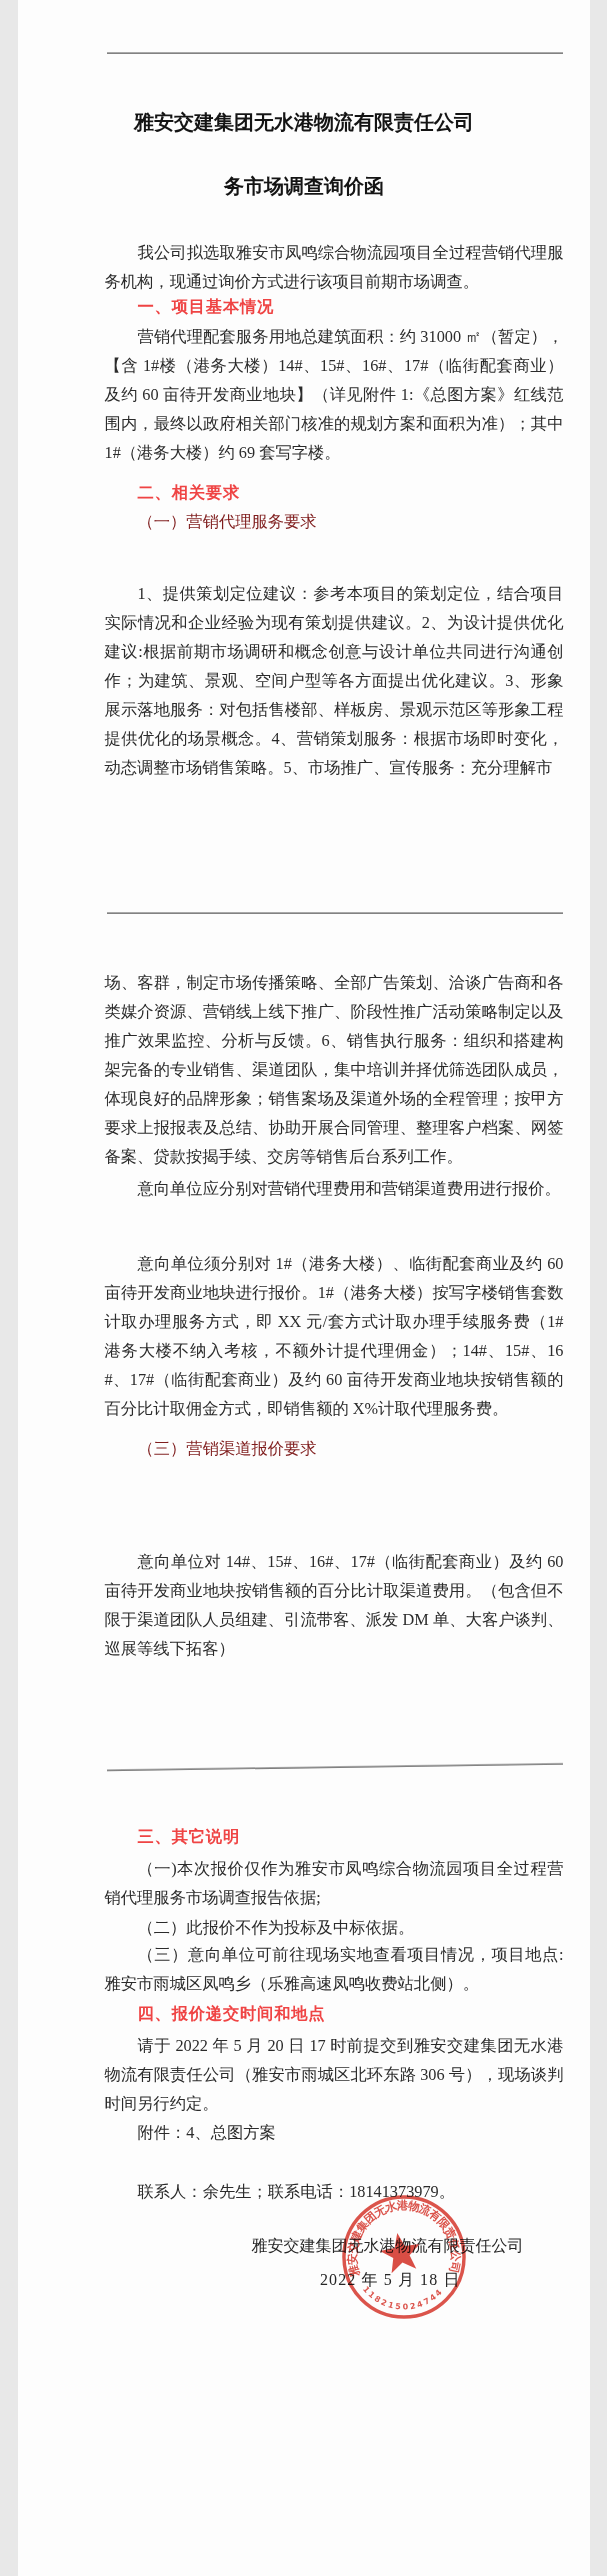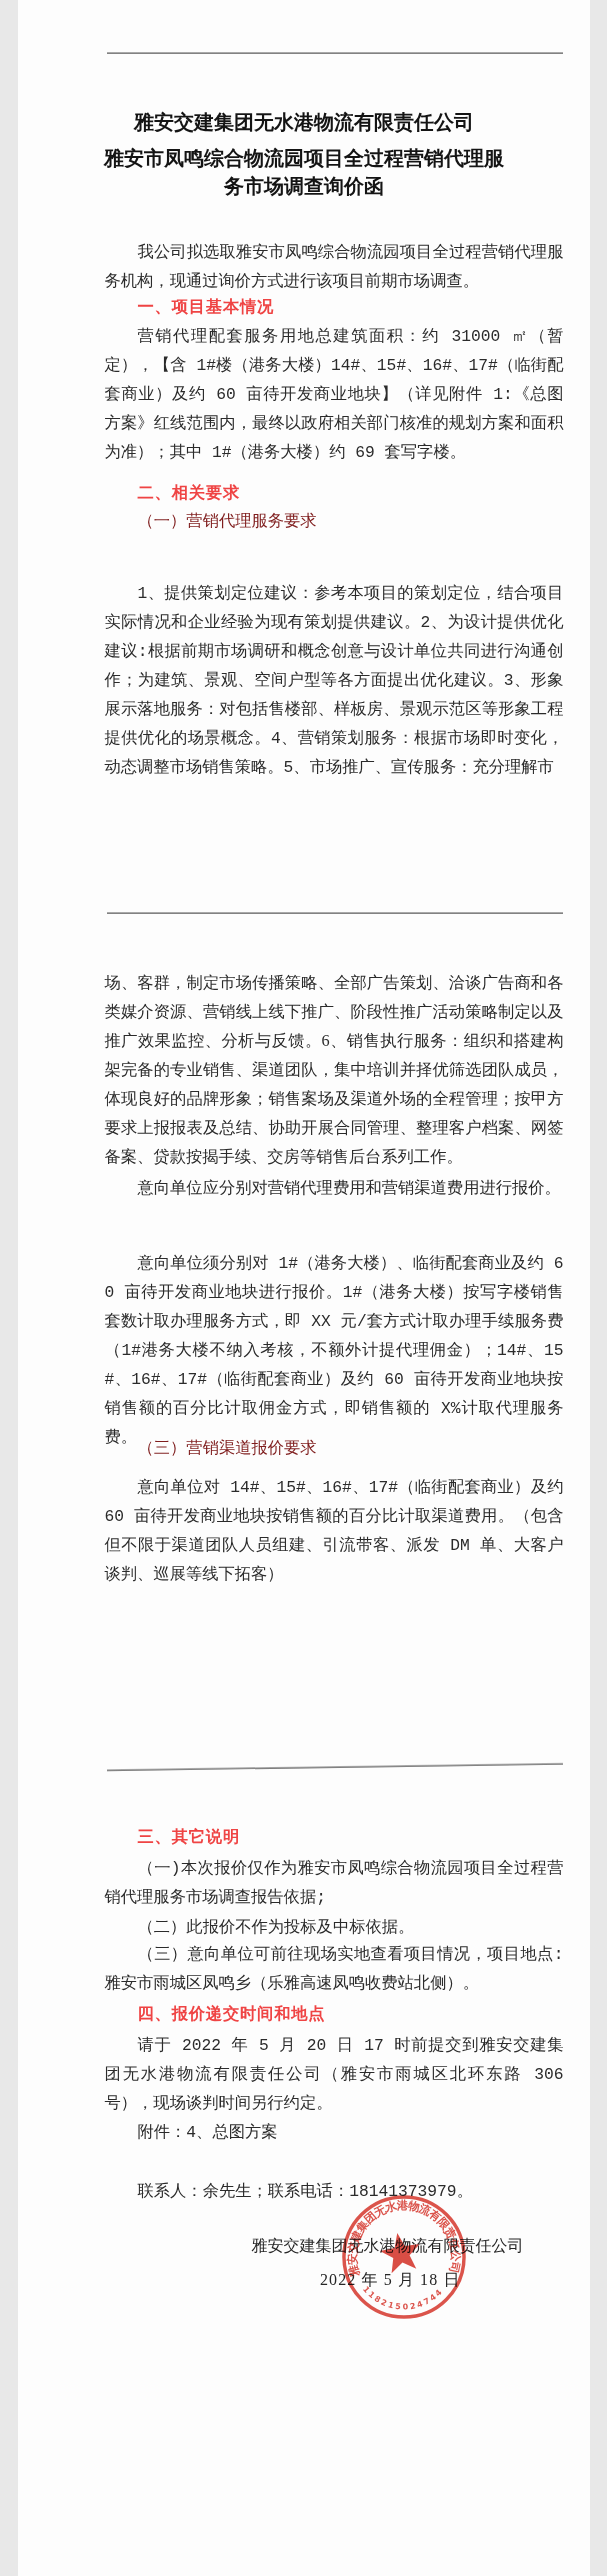--- a/index.html
+++ b/index.html
@@ -22,21 +22,21 @@
     font-family:"DejaVu Sans","Liberation Sans",sans-serif;
     font-weight:700;font-size:20px;line-height:23px;
     color:#141414;letter-spacing:0px;white-space:nowrap;
   }
   .body-block{
     position:absolute;left:87px;width:459px;
     font-size:16.3px;line-height:29px;
     text-align:justify;text-justify:inter-ideograph;
     word-break:break-all;margin:0;
   }
-  .indent{text-indent:33px;font-family:Liberation Mono, monospace;}
+  .indent{text-indent:33px;}
   .heading{
     font-family:"DejaVu Sans","Liberation Sans",sans-serif;
     font-weight:700;color:#ef4444;letter-spacing:0.8px;
   }
   .subhead{color:#7f1d1d;}
   .sig{
     position:absolute;font-size:16px;line-height:23px;
     color:#262626;white-space:nowrap;
   }
   #seal{
@@ -51,37 +51,36 @@
   }
 </style>
 </head>
 <body>
 
 <div id="page">
 
   <div class="rule" style="top:52px"></div>
 
   <div class="title-line" style="top:111px">雅安交建集团无水港物流有限责任公司</div>
-  <div class="title-line" style="top:147px">雅安市凤鸣综合物流园项目全过程营销代理服</div>
   <div class="title-line" style="top:175px">务市场调查询价函</div>
 
   <p class="body-block indent" style="top:238px">我公司拟选取雅安市凤鸣综合物流园项目全过程营销代理服务机构，现通过询价方式进行该项目前期市场调查。</p>
   <p class="body-block indent heading" style="top:292px">一、项目基本情况</p>
   <p class="body-block indent" style="top:322px">营销代理配套服务用地总建筑面积：约 31000 ㎡（暂定），【含 1#楼（港务大楼）14#、15#、16#、17#（临街配套商业）及约 60 亩待开发商业地块】（详见附件 1:《总图方案》红线范围内，最终以政府相关部门核准的规划方案和面积为准）；其中 1#（港务大楼）约 69 套写字楼。</p>
   <p class="body-block indent heading" style="top:478px">二、相关要求</p>
   <p class="body-block indent subhead" style="top:507px">（一）营销代理服务要求</p>
   <p class="body-block indent" style="top:579px">1、提供策划定位建议：参考本项目的策划定位，结合项目实际情况和企业经验为现有策划提供建议。2、为设计提供优化建议:根据前期市场调研和概念创意与设计单位共同进行沟通创作；为建筑、景观、空间户型等各方面提出优化建议。3、形象展示落地服务：对包括售楼部、样板房、景观示范区等形象工程提供优化的场景概念。4、营销策划服务：根据市场即时变化，动态调整市场销售策略。5、市场推广、宣传服务：充分理解市</p>
 
   <div class="rule" style="top:912px"></div>
 
   <p class="body-block" style="top:968px">场、客群，制定市场传播策略、全部广告策划、洽谈广告商和各类媒介资源、营销线上线下推广、阶段性推广活动策略制定以及推广效果监控、分析与反馈。6、销售执行服务：组织和搭建构架完备的专业销售、渠道团队，集中培训并择优筛选团队成员，体现良好的品牌形象；销售案场及渠道外场的全程管理；按甲方要求上报报表及总结、协助开展合同管理、整理客户档案、网签备案、贷款按揭手续、交房等销售后台系列工作。</p>
   <p class="body-block indent" style="top:1174px">意向单位应分别对营销代理费用和营销渠道费用进行报价。</p>
   <p class="body-block indent" style="top:1249px">意向单位须分别对 1#（港务大楼）、临街配套商业及约 60 亩待开发商业地块进行报价。1#（港务大楼）按写字楼销售套数计取办理服务方式，即 XX 元/套方式计取办理手续服务费（1#港务大楼不纳入考核，不额外计提代理佣金）；14#、15#、16#、17#（临街配套商业）及约 60 亩待开发商业地块按销售额的百分比计取佣金方式，即销售额的 X%计取代理服务费。</p>
   <p class="body-block indent subhead" style="top:1434px">（三）营销渠道报价要求</p>
-  <p class="body-block indent" style="top:1473px">意向单位对 14#、15#、16#、17#（临街配套商业）及约 60 亩待开发商业地块按销售额的百分比计取渠道费用。（包含但不限于渠道团队人员组建、引流带客、派发 DM 单、大客户谈判、巡展等线下拓客）</p>
+  <p class="body-block indent" style="top:1547px">意向单位对 14#、15#、16#、17#（临街配套商业）及约 60 亩待开发商业地块按销售额的百分比计取渠道费用。（包含但不限于渠道团队人员组建、引流带客、派发 DM 单、大客户谈判、巡展等线下拓客）</p>
 
   <div class="rule" style="top:1766px;transform:rotate(-0.8deg)"></div>
 
   <p class="body-block indent heading" style="top:1822px">三、其它说明</p>
   <p class="body-block indent" style="top:1913px">（二）此报价不作为投标及中标依据。</p>
   <p class="body-block indent" style="top:1854px">（一)本次报价仅作为雅安市凤鸣综合物流园项目全过程营销代理服务市场调查报告依据;</p>
   <p class="body-block indent" style="top:1940px">（三）意向单位可前往现场实地查看项目情况，项目地点: 雅安市雨城区凤鸣乡（乐雅高速凤鸣收费站北侧）。</p>
   <p class="body-block indent heading" style="top:1999px">四、报价递交时间和地点</p>
   <p class="body-block indent" style="top:2031px">请于 2022 年 5 月 20 日 17 时前提交到雅安交建集团无水港物流有限责任公司（雅安市雨城区北环东路 306 号），现场谈判时间另行约定。</p>
   <p class="body-block indent" style="top:2118px">附件：4、总图方案</p>

